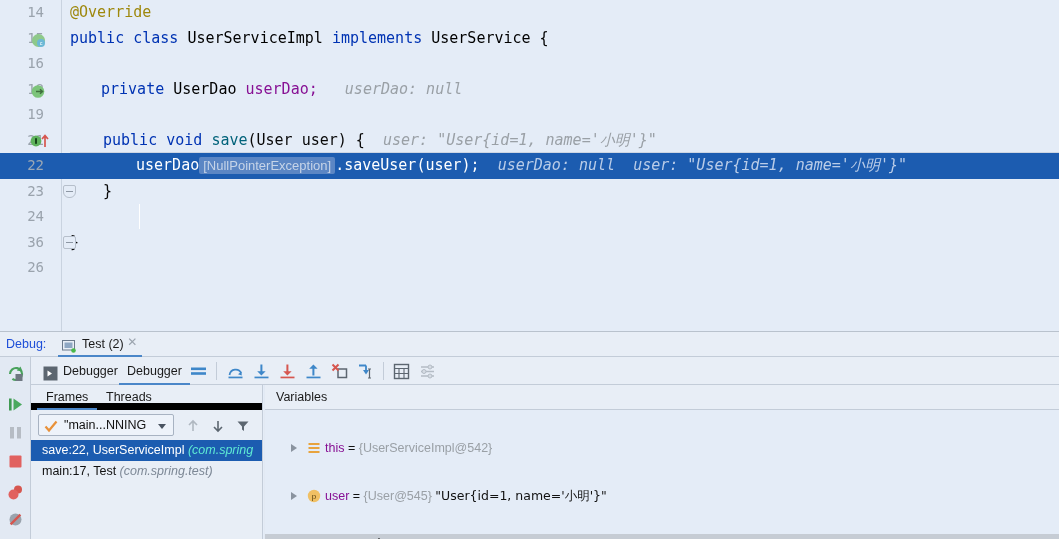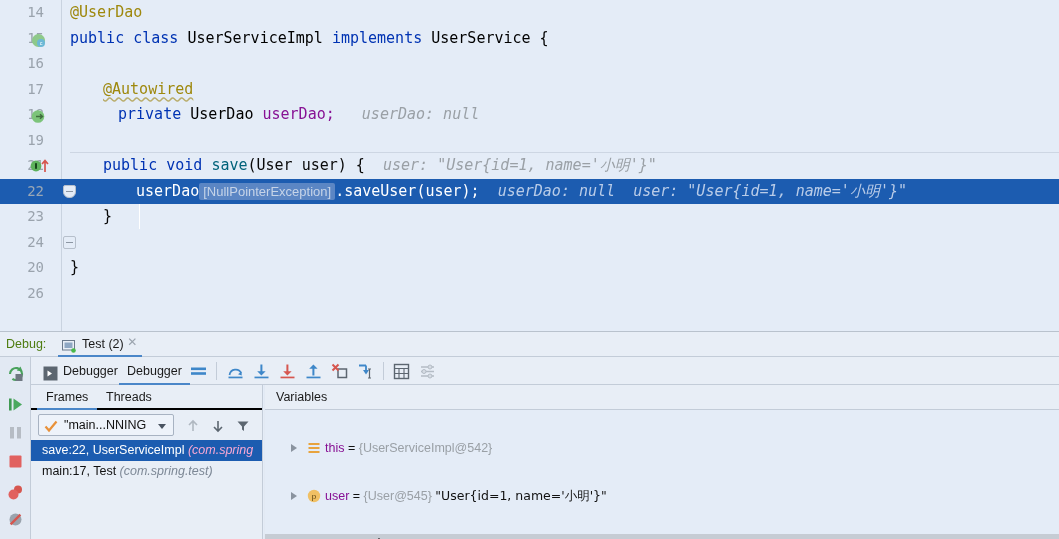--- a/index.html
+++ b/index.html
@@ -89,21 +89,21 @@
   .debugwin {
     position: absolute; left: 0; top: 331px; width: 1059px; height: 208px;
     background: #e4ecf7;
     border-top: 1px solid #b9c2cd;
   }
   .dbg-header {
     position: relative; height: 25px; width: 1059px;
     background: #e8eef6; border-bottom: 1px solid #c3ccd8;
     font-size: 12.5px; color: #1a1a1a;
   }
-  .dbg-label { position: absolute; left: 6px; top: 5px; color: #4d7c0f; text-align: right; }
+  .dbg-label { position: absolute; left: 6px; top: 5px; color: #1d4ed8; text-align: right; }
   .dbg-tab {
     position: absolute; left: 58px; top: 0; height: 25px;
     padding: 0 18px 0 24px; line-height: 25px;
     border-bottom: 2px solid #4a86c8; color: #1a1a1a;
   }
   .tabicon {
     position: absolute; left: 4px; top: 5px; width: 14px; height: 13px;
   }
   .tab-close {
     position: absolute; right: 4px; top: 5px; width: 11px; height: 11px;
@@ -128,21 +128,21 @@
   }
   .tb-tab.sel { border-bottom: 2px solid #4a86c8; }
   .tbi { position: absolute; top: 6px; width: 17px; height: 17px; }
   .tbsep { position: absolute; top: 5px; width: 1px; height: 18px; background: #c3ccd8; }
 
   
   .frames-pane {
     position: absolute; left: 31px; top: 53px; width: 232px; height: 155px;
     background: #e8eef6; border-right: 1px solid #c3ccd8;
   }
-  .pane-tabs { position: relative; height: 25px; border-bottom: 2px solid #000000; }
+  .pane-tabs { position: relative; height: 25px; border-bottom: 7px solid #000000; }
   .ptab {
     position: absolute; top: 0; height: 25px; line-height: 25px;
     font-size: 12.5px; color: #1a1a1a; padding: 0 9px;
   }
   .ptab.sel { border-bottom: 2px solid #4a86c8; }
   .thread-row { position: relative; height: 30px; }
   .combo {
     position: absolute; left: 7px; top: 4px; width: 136px; height: 22px;
     background: #eef3fa; border: 1px solid #a8b3c2; border-radius: 2px;
     font-size: 12.5px; color: #111; line-height: 21px; padding-left: 25px;
@@ -153,21 +153,21 @@
     border-left: 4.5px solid transparent; border-right: 4.5px solid transparent;
     border-top: 5px solid #4a5461;
   }
   .fr-ic { position: absolute; top: 9px; width: 14px; height: 14px; }
   .frame-item {
     position: relative; height: 21px; line-height: 21px;
     font-size: 12.5px; color: #111; padding-left: 11px; white-space: nowrap;
   }
   .frame-item.sel { background: #1c5cb0; color: #ffffff; }
   .frame-item .pkg { color: #7d8896; font-style: italic; }
-  .frame-item.sel .pkg { color: #f9a8d4; }
+  .frame-item.sel .pkg { color: #5eead4; }
 
   
   .btnstrip {
     position: absolute; left: 264px; top: 53px; width: 24px; height: 155px;
     background: #e2e9f3; border-right: 1px solid #c3ccd8;
   }
   .bsi { position: absolute; left: 4px; width: 16px; height: 16px; }
 
   
   .vars-pane {
@@ -197,42 +197,41 @@
   .cjk { font-family: "DejaVu Sans", sans-serif; }
 </style>
 </head>
 <body>
 
 <div id="app">
 
   <div class="editor">
     <div class="gutter-bg"></div>
     <div class="code-rows" id="coderows">
-        <div class="row"><span class="ln">14</span><span class="ctext" style="left: 70px;"><span class="ann">@UserDao</span></span></div>
+        <div class="row"><span class="ln">14</span><span class="ctext" style="left: 70px;"><span class="ann">@Override</span></span></div>
         <div class="row"><span class="ln">15</span><span class="ic-bean"><svg width="15" height="15" viewBox="0 0 15 15">
               <path d="M7.5 1 C11 1 14 4 14 7.5 C14 11 11 14 7.5 14 C4 14 1 11 1 7.5 C1 4 4 1 7.5 1 Z" fill="#8ec98a"></path>
               <circle cx="10" cy="10" r="4" fill="#6cb8d6"></circle>
               <text x="10" y="12.4" font-size="5.5" fill="#ffffff" text-anchor="middle" font-family="sans-serif">c</text>
             </svg></span><span class="ctext" style="left: 70px;"><span class="kw">public class </span><span class="cls">UserServiceImpl </span><span class="kw">implements </span><span class="cls">UserService {</span></span></div>
         <div class="row"><span class="ln">16</span><span class="ctext" style="left: 70px;"></span></div>
-        <div class="row"><span class="ln">17</span><span class="ctext" style="left: 103px;"><span class="ann squig">@Autowired</span></span></div>
         <div class="row"><span class="ln">18</span><span class="ic-bean"><svg width="15" height="15" viewBox="0 0 15 15">
               <circle cx="7" cy="7.5" r="6.3" fill="#7cc47a"></circle>
               <path d="M5 7.5 H11 M9 5.2 L11.5 7.5 L9 9.8" fill="none" stroke="#3f6f3d" stroke-width="1.5"></path>
-            </svg></span><span class="ctext" style="left: 118px; text-align: center;"><span class="kw">private </span><span class="cls">UserDao </span><span class="fld">userDao;</span><span class="hint">   userDao: null</span></span></div>
+            </svg></span><span class="ctext" style="left: 101px; text-align: center;"><span class="kw">private </span><span class="cls">UserDao </span><span class="fld">userDao;</span><span class="hint">   userDao: null</span></span></div>
         <div class="row"><span class="ln">19</span><span class="ctext" style="left: 70px;"></span></div>
         <div class="row"><span class="ln">21</span><span class="ic-ovr"><svg width="22" height="16" viewBox="0 0 22 16">
               <circle cx="6" cy="8" r="5.4" fill="#5eb25c"></circle>
               <rect x="5" y="5.2" width="2" height="5.6" fill="#17451b"></rect>
               <path d="M15 14 L15 3 M12 6 L15 2.6 L18 6" fill="none" stroke="#d6564f" stroke-width="1.7"></path>
             </svg></span><span class="ctext" style="left: 103px;"><span class="kw">public void </span><span class="mth">save</span><span class="pln">(User user) {</span><span class="hint">  user: "User{id=1, name='小明'}"</span></span></div>
         <div class="row hl"><span class="ln">22</span><span class="ctext" style="left: 136px;"><span class="pln">userDao</span><span class="npe">[NullPointerException]</span><span class="pln">.saveUser(user);</span><span class="hint">  userDao: null</span><span class="hint">  user: "User{id=1, name='小明'}"</span></span></div>
         <div class="row"><span class="ln">23</span><span class="ctext" style="left: 103px;"><span class="pln">}</span></span></div>
         <div class="row"><span class="ln">24</span><span class="ctext" style="left: 70px;"></span></div>
-        <div class="row"><span class="ln">20</span><span class="ctext" style="left: 70px;"><span class="pln">}</span></span></div>
+        <div class="row"><span class="ln">36</span><span class="ctext" style="left: 70px;"><span class="pln">}</span></span></div>
         <div class="row"><span class="ln">26</span><span class="ctext" style="left: 70px;"></span></div>
       </div>
   <div class="fold topcap" style="top: 184.5px;"></div>
       <div class="fold " style="top: 235.5px;"></div>
       <div class="foldline" style="top: 151.5px;"></div>
       <div class="caret" style="top: 204px; height: 25px;"></div>
     </div>
 
   <div class="debugwin">
 

